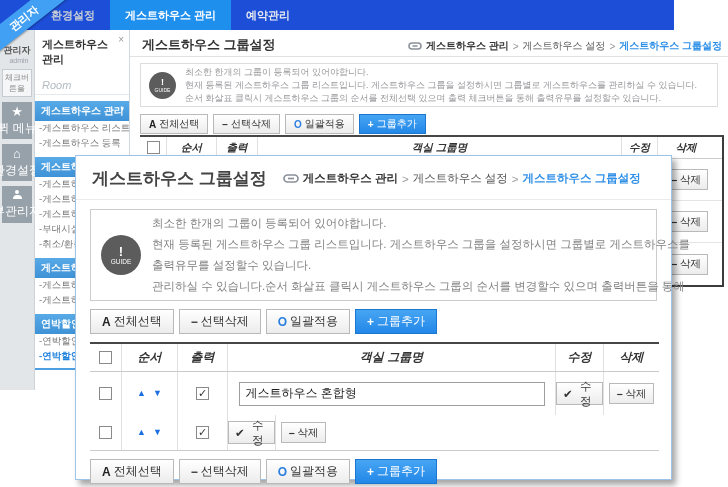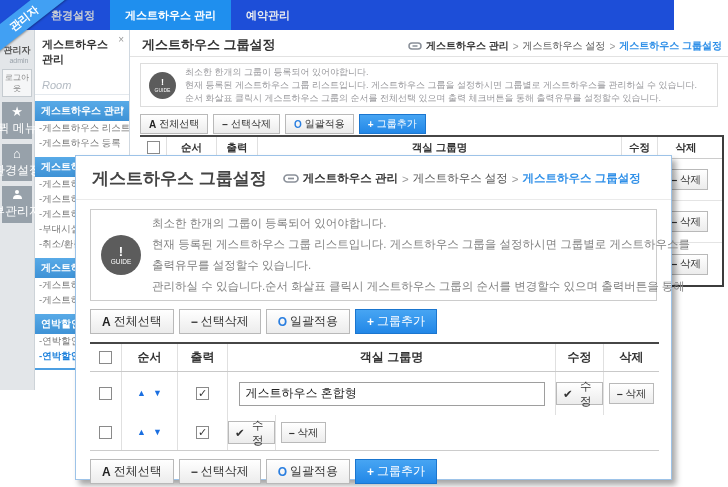--- a/index.html
+++ b/index.html
@@ -72,21 +72,21 @@
   .pfx-a { font-weight:bold; color:#222; }
   .pfx-minus { font-weight:bold; color:#333; }
   .pfx-o { font-weight:bold; color:#2b7fe0; }
   .pfx-plus { font-weight:bold; color:#fff; }
   .btn-blue .lbl { color:#fff; }
   
   .tbl { border-top:2px solid #464646; }
   .trow { display:flex; align-items:center; }
   .tcell { display:flex; align-items:center; justify-content:center; height:100%; border-right:1px solid #e0e0e0; }
   .tcell:last-child { border-right:none; }
-  .th { font-weight:bold; color:#333; }
+  .th { font-weight:bold; color:#333;font-style:italic; }
   .bw-tbl { position:absolute; left:10px; top:105px; width:584px; border-right:2px solid #3c3c3c; border-bottom:2px solid #3c3c3c; }
   .bw-tbl .hrow { height:22px; border-bottom:1px solid #ccc; font-size:10.5px; }
   .bw-tbl .drow { height:42px; border-bottom:1px solid #e4e4e4; }
   .bw-tbl .drow:last-child { border-bottom:none; }
   .c1 { width:27px; } .c2 { width:50px; } .c3 { width:41px; } .c4 { width:364px; } .c5 { width:36px; } .c6 { width:56px; }
   .cb { width:13px; height:13px; border:1px solid #8a8a8a; background:#fff; display:inline-flex;
     align-items:center; justify-content:center; font-size:11px; font-weight:bold; color:#222; cursor:pointer; line-height:1; }
   .del-btn { height:21px; padding:0 6px; font-size:10.5px; }
   
   .modal { position:absolute; top:155px; left:75px; width:597px; height:325px; background:#fff;
@@ -120,21 +120,21 @@
     <div class="tab">환경설정</div>
     <div class="tab active">게스트하우스 관리</div>
     <div class="tab" style="color:#e8ebef;">예약관리</div>
   </div>
 </div>
 <div class="ribbon">관리자</div>
 
 <div class="rail">
   <div class="rail-user">관리자</div>
   <div class="rail-id">_admin</div>
-  <div class="rail-logout">로그아웃</div>
+  <div class="rail-logout">체크버튼을</div>
   <div class="tile">
     <span class="glyph">★</span>
     <span class="tlabel">퀵 메뉴</span>
   </div>
   <div class="tile">
     <span class="glyph">⌂</span>
     <span class="tlabel">환경설정</span>
   </div>
   <div class="tile">
     <span class="person"></span>

